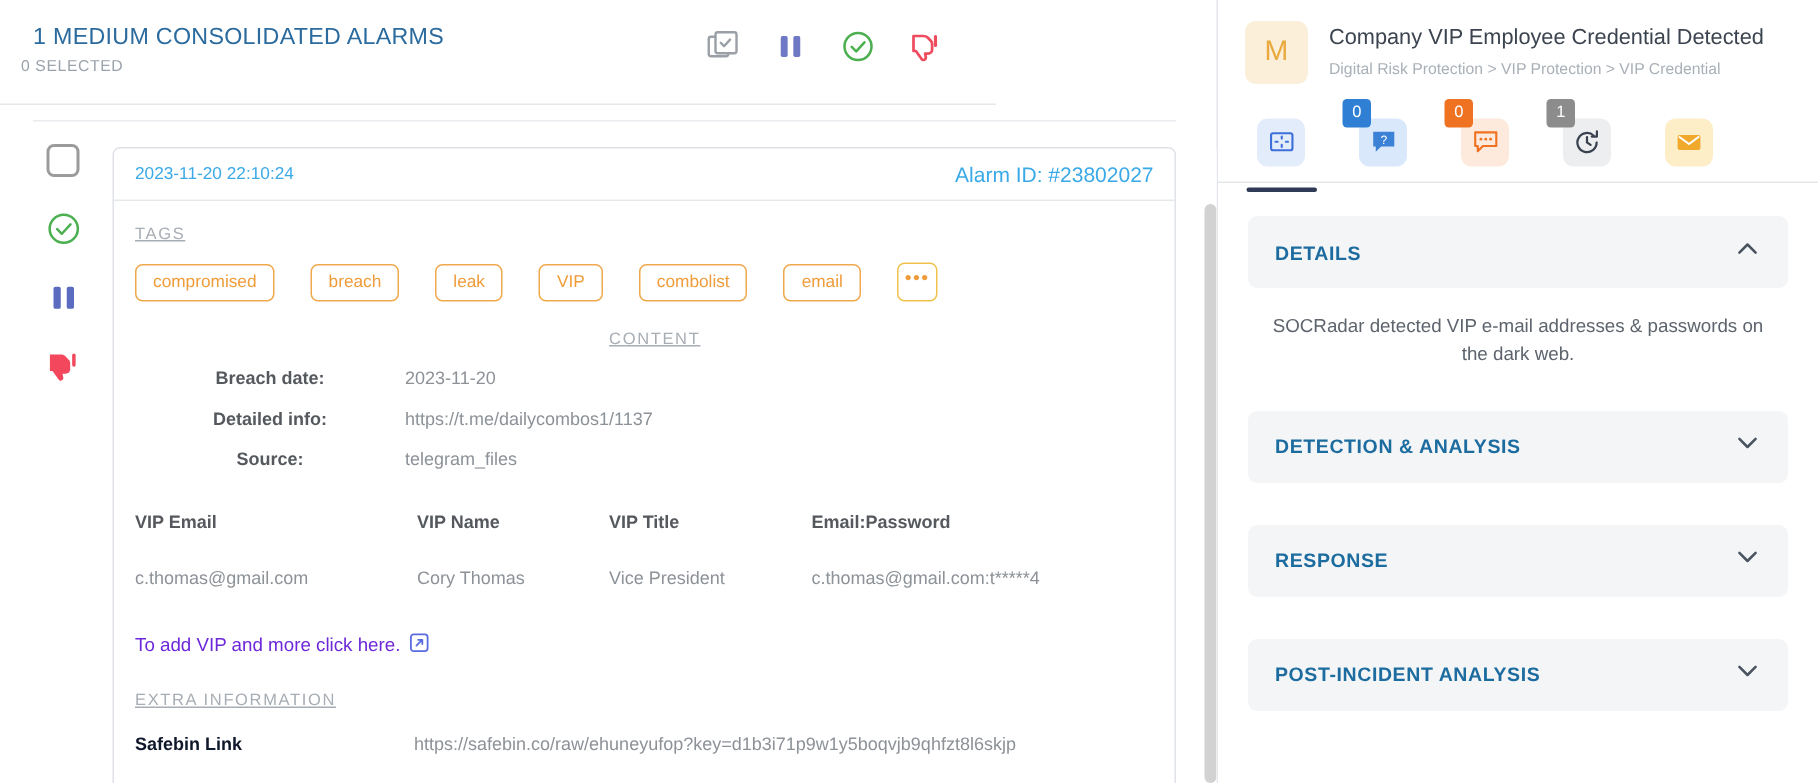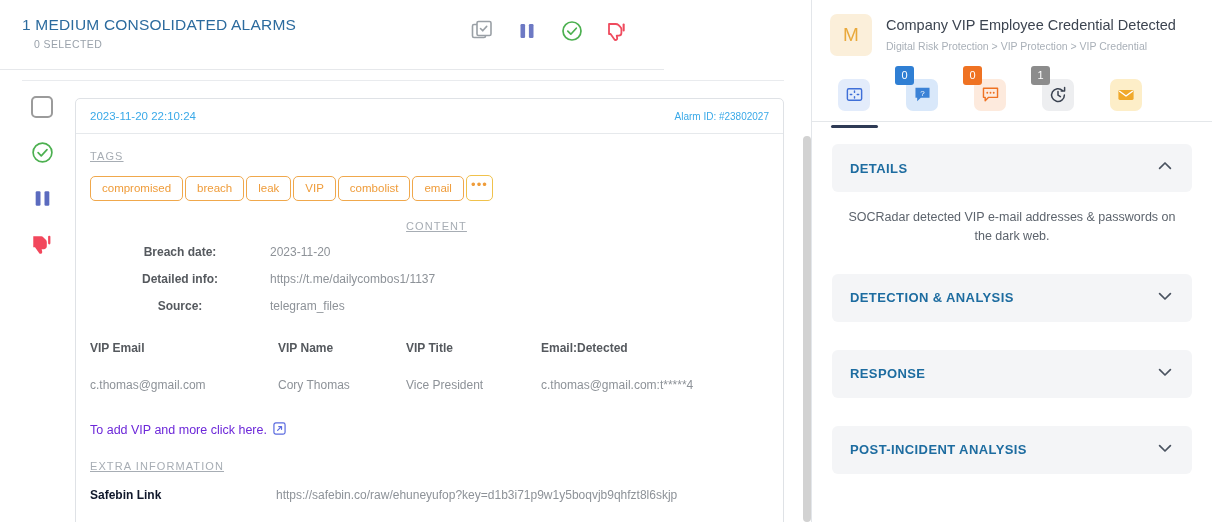--- a/index.html
+++ b/index.html
@@ -24,21 +24,21 @@
     position: relative;
     border-bottom: 1px solid #e6e8eb;
     background: #fff;
   }
   .hdr-title {
     position: absolute; left: 22px; top: 16px;
     font-size: 15.5px; letter-spacing: .2px;
     color: #2c6b9e; font-weight: 400;
   }
   .hdr-sub {
-    position: absolute; left: 34px; top: 38px;
+    position: absolute; left: 14px; top: 38px;
     font-size: 10.5px; letter-spacing: .4px;
     color: #9aa2ab; font-weight: 400;
   }
   .hdr-actions {
     position: absolute; right: 34px; top: 18px;
     display: flex; align-items: center; gap: 19px;
   }
   .act { width: 26px; height: 26px; display: flex; align-items: center; justify-content: center; cursor: pointer; }
 
   .inner-rule {
@@ -64,28 +64,28 @@
     background: #fff;
     border: 1px solid #dfe2e6;
     border-radius: 5px;
   }
   .card-top {
     height: 35px; border-bottom: 1px solid #e6e9ec;
     display: flex; align-items: center; justify-content: space-between;
     padding: 0 14px;
   }
   .card-date { font-size: 11.5px; color: #3aa9e8; }
-  .card-id   { font-size: 10px; color: #3aa9e8; }
+  .card-id   { font-size: 14px; color: #3aa9e8; }
 
   .sec-label {
     font-size: 11px; letter-spacing: 1.1px; color: #a7adb4;
     text-transform: uppercase; font-weight: 400; text-decoration: underline;
   }
   .tags-wrap { padding: 16px 0 0 14px; }
-  .tag-row { display: flex; align-items: flex-end; gap: 2px; margin-top: 13px; }
+  .tag-row { display: flex; align-items: flex-end; gap: 24px; margin-top: 13px; }
   .tag {
     border: 1px solid #f0a84c; color: #ef9c3a;
     border-radius: 5px; font-size: 11.5px;
     padding: 5px 11px 6px; background: #fff; cursor: pointer;
     white-space: nowrap;
   }
   .tag-more {
     border: 1px solid #f0c24c; color: #ef9c3a;
     border-radius: 5px; background: #fff; cursor: pointer;
     width: 27px; height: 26px; display: flex; align-items: center;
@@ -267,21 +267,21 @@
           <span class="kv-k">Source:</span>
           <span class="kv-v">telegram_files</span>
         </div>
       </div>
 
       <div class="tbl">
         <div class="tbl-head">
           <div class="c1">VIP Email</div>
           <div class="c2">VIP Name</div>
           <div class="c3">VIP Title</div>
-          <div class="c4">Email:Detected</div>
+          <div class="c4">Email:Password</div>
         </div>
         <div class="tbl-row">
           <div class="c1">c.thomas@gmail.com</div>
           <div class="c2">Cory Thomas</div>
           <div class="c3">Vice President</div>
           <div class="c4">c.thomas@gmail.com:t*****4</div>
         </div>
       </div>
 
       <div class="vip-link">

